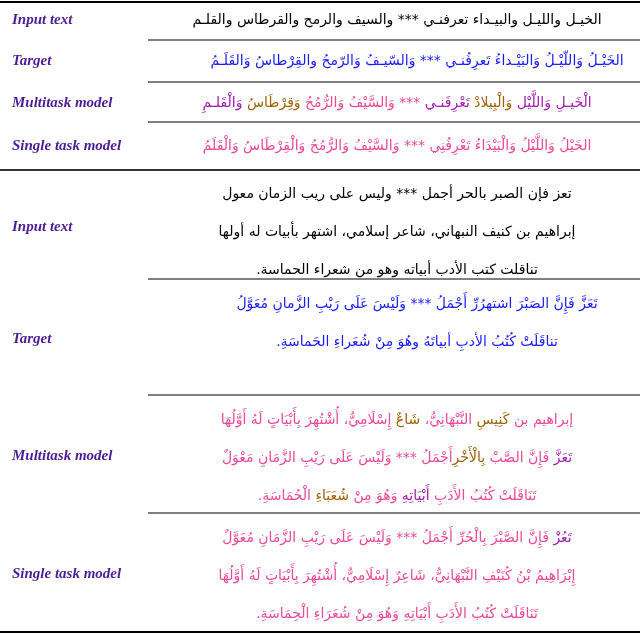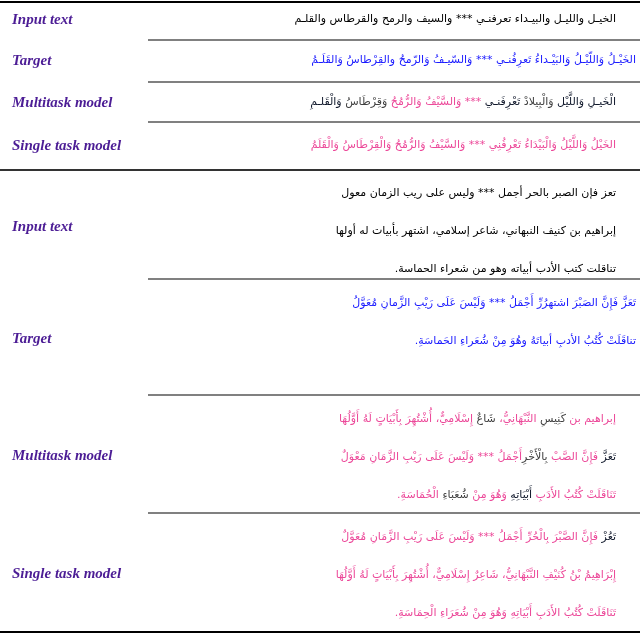--- a/index.html
+++ b/index.html
@@ -9,32 +9,32 @@
     .rule.mid { top: 169px; height: 2px; background: #333; }
     .rule.bottom { top: 631px; height: 2px; }
     .sep { position: absolute; left: 148px; width: 492px; height: 2px; background: #808080; }
     .label {
       position: absolute; left: 12px; width: 140px;
       font-family: "Liberation Serif", "DejaVu Serif", serif;
       font-style: italic; font-weight: bold; font-size: 15px; color: #4c1d95;
       line-height: 18px;
     }
     .cell {
-      position: absolute; left: 134px; width: 482px;
-      direction: rtl; text-align: right;
+      position: absolute; left: 156px; width: 482px;
+      direction: rtl; text-align: center;
       font-family: "DejaVu Sans", "Liberation Serif", serif;
-      font-size: 11px; line-height: 36px; white-space: nowrap;
+      font-size: 14px; line-height: 36px; white-space: nowrap;
     }
     .cell.single-line { line-height: 22px; }
     .para .line { display: block; height: 38px; line-height: 38px; }
     .c-black { color: #000000; }
     .c-blue { color: #1a1aff; padding-left: 20px; }
     .c-green { color: #ec4899; }
-    .c-red { color: #404040; }
-    .c-pink { color: #0f172a; }
+    .c-red { color: #a16207; }
+    .c-pink { color: #a21caf; }
   </style>
 </head>
 <body>
 
 <div>
   <div class="rule top"></div>
 
   <div class="label" style="top:10px;">Input text</div>
   <div class="cell single-line c-black" style="top:8px;">الخيـل والليـل والبيـداء تعرفنـي *** والسيف والرمح والقرطاس والقلـم</div>
   <div class="sep" style="top:39px;"></div>

